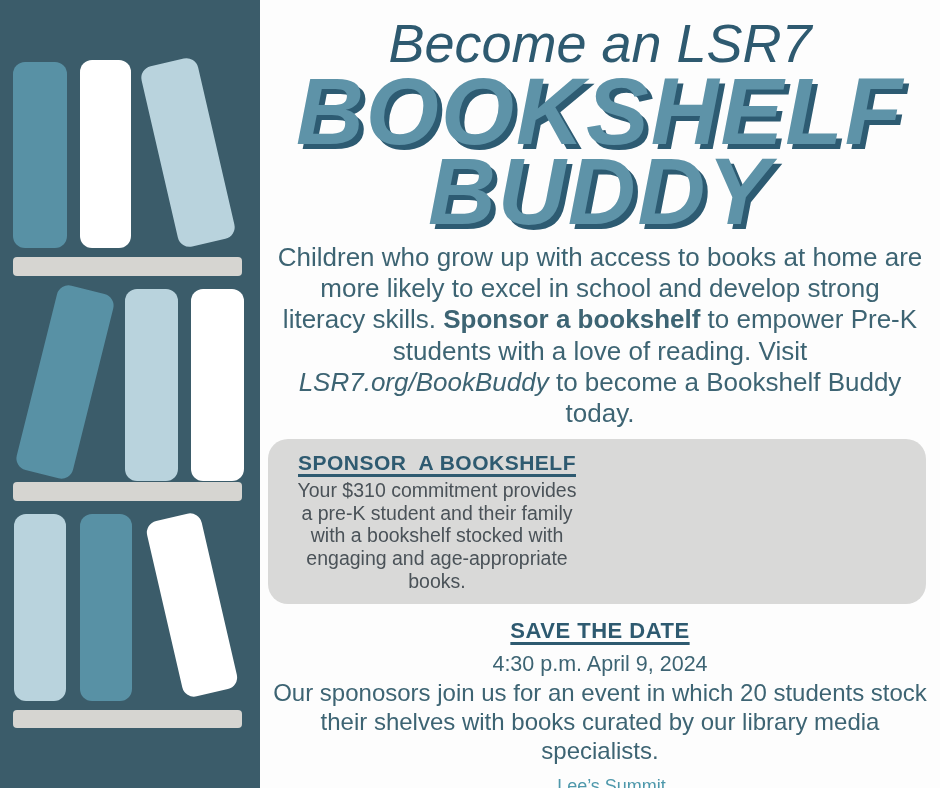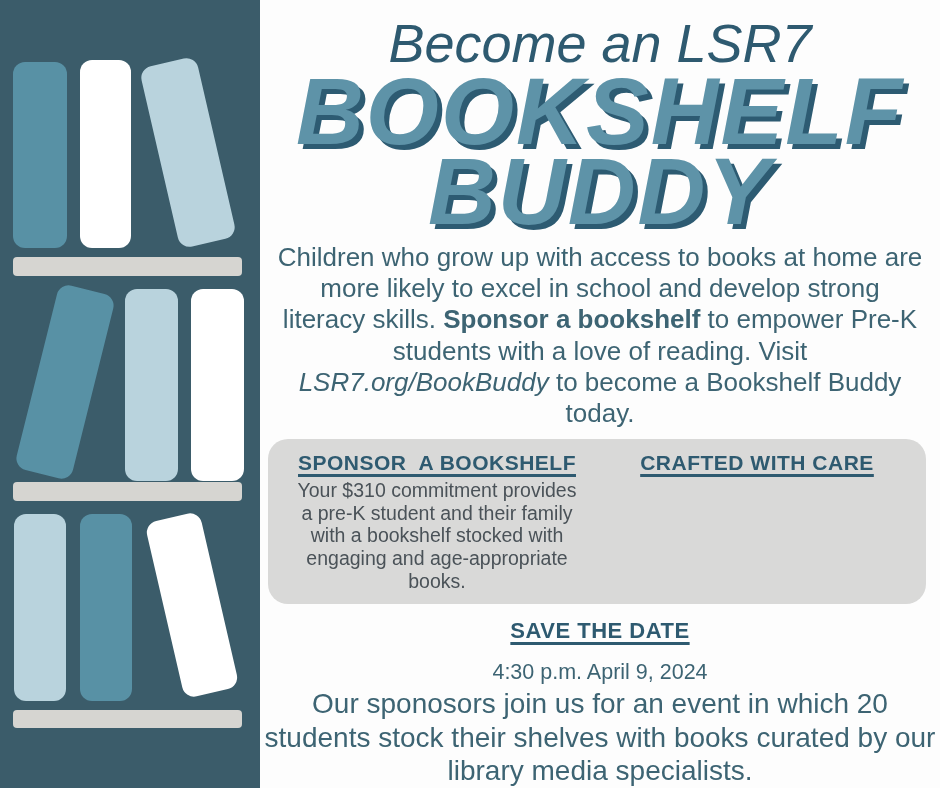--- a/index.html
+++ b/index.html
@@ -58,27 +58,27 @@
     color: var(--heading-teal, #2e5a70);
     text-decoration: underline; text-decoration-thickness: 2.5px;
     text-underline-offset: 4px; white-space: pre-wrap; letter-spacing: 0.5px;
   }
   .box-body {
     margin: 4px 0 0; font-size: 19.5px; line-height: 1.16;
     color: var(--box-text, #4a5258);
   }
 
   .std-heading {
-    margin: 14px 0 16px; font-size: 22px; font-weight: bold;
+    margin: 14px 0 8px; font-size: 22px; font-weight: bold;
     color: var(--heading-teal, #2e5a70); letter-spacing: 0.5px;
     text-decoration: underline; text-decoration-thickness: 2.5px;
     text-underline-offset: 4px;
   }
   .std-line { margin: 1px 16px; font-size: 21.5px; line-height: 1.2; }
-  .std-details { margin: 1px auto 12px; max-width: 672px; font-size: 28px; line-height: 1.2; }
+  .std-details { margin: 1px auto 12px; max-width: 672px; font-size: 24px; line-height: 1.2; }
 
   .logo-row {
     display: flex; align-items: center; justify-content: center;
     gap: 9px; margin-top: 10px;
   }
   .logo-square { fill: var(--logo-square, #8db4c3); }
   .logo-text { text-align: left; }
   .logo-line1 {
     font-size: 18px; color: var(--logo-light-text, #4e98ab);
     line-height: 1.05; font-weight: 400;
@@ -118,21 +118,20 @@
     <h1 class="big-title">BUDDY</h1>
 
     <p class="intro"><span>Children who grow up with access to books at home are more likely to excel in school and develop strong literacy skills. </span><b>Sponsor a bookshelf</b><span> to empower Pre-K students with a love of reading. Visit </span><i>LSR7.org/BookBuddy</i><span> to become a Bookshelf Buddy today.</span></p>
 
     <section class="info-box">
       <div class="info-col">
         <h3 class="box-heading">SPONSOR  A BOOKSHELF</h3>
         <p class="box-body">Your $310 commitment provides a pre-K student and their family with a bookshelf stocked with engaging and age-appropriate books.</p>
       </div>
       <div class="info-col">
-        <h3 class="box-heading">CRAFTED WITH CARE</h3>
       </div>
     </section>
 
     <section>
       <h3 class="std-heading">SAVE THE DATE</h3>
       <div class="std-line">4:30 p.m. April 9, 2024</div>
       <p class="std-details">Our sponosors join us for an event in which 20 students stock their shelves with books curated by our library media specialists.</p>
     </section>
 
     <footer class="logo-row">

